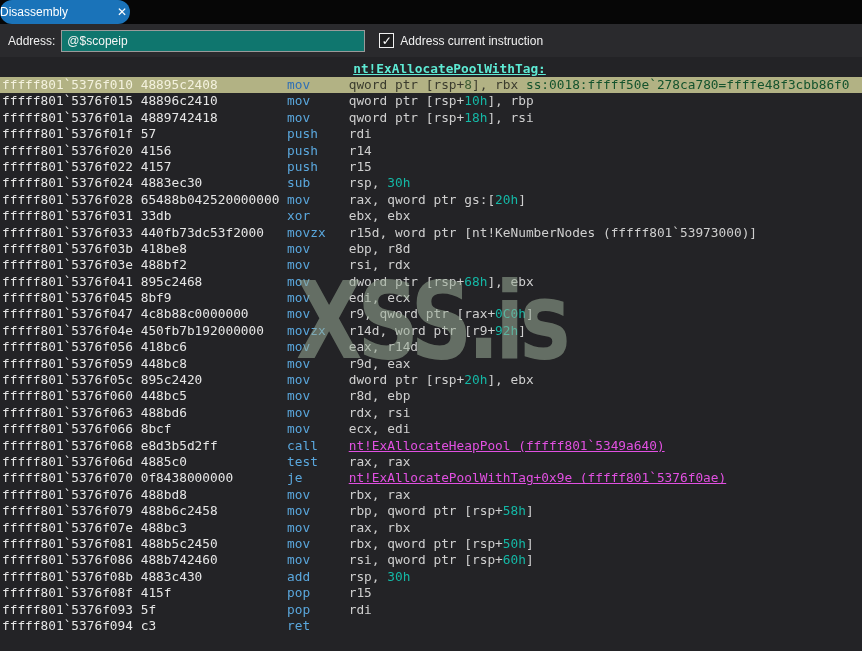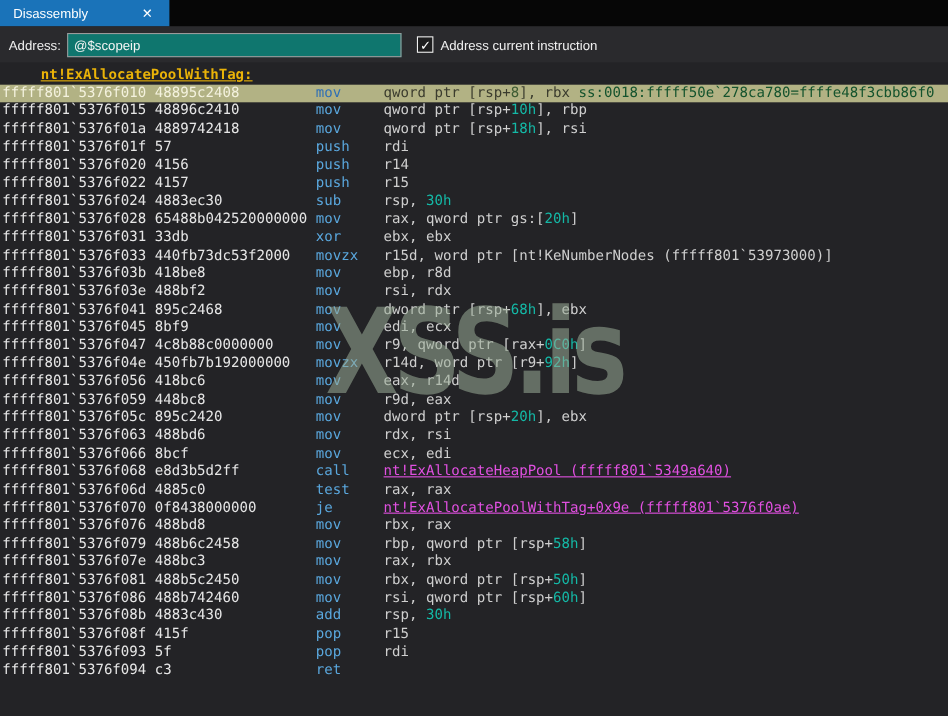--- a/index.html
+++ b/index.html
@@ -1,36 +1,36 @@
 <!DOCTYPE html>
 <html><head>
 <meta charset="utf-8">
 <style>
   html,body{margin:0;padding:0;background:#000;}
   body{width:862px;height:651px;overflow:hidden;font-family:"Liberation Sans",sans-serif;}
   .window{width:862px;height:651px;display:flex;flex-direction:column;background:#232326;}
 
   
   .tabbar{height:24px;background:#060606;display:flex;align-items:stretch;flex:0 0 auto;}
-  .tab{width:130px;background:#1a73b9;color:#fff;display:flex;align-items:center;padding:0 12px;font-size:12px;}
+  .tab{width:130px;background:#1a73b9;color:#fff;display:flex;align-items:center;padding:0 0;font-size:12px;border-radius:12px;}
   .tab-title{flex:1;}
   .tab-close{font-size:12px;color:#fff;cursor:pointer;padding:0 3px;}
 
   
   .toolbar{height:33px;background:#2a2a2d;display:flex;align-items:center;padding:0 6px;flex:0 0 auto;color:#f0f0f0;font-size:12px;}
   .addr-label{margin:0 6px 0 2px;}
   .addr-input{width:292px;height:18px;background:#0f766e;border:1px solid #9a9a9a;color:#f5f5f5;font-size:12px;padding:1px 5px;outline:none;font-family:"Liberation Sans",sans-serif;}
   .checkbox{width:13px;height:13px;border:1px solid #f0f0f0;background:#1e1e1f;margin-left:14px;display:flex;align-items:center;justify-content:center;cursor:pointer;}
   .check{color:#fff;font-size:12px;line-height:12px;}
   .follow-label{margin-left:6px;}
 
   
   .code{position:relative;flex:1;background:#232326;font-family:"DejaVu Sans Mono","Liberation Mono",monospace;
         font-size:12.8px;padding-top:3px;overflow:hidden;}
-  .fn-label{color:#eab308;font-weight:bold;text-decoration:underline;margin-left:37px;line-height:17px;white-space:pre;}
+  .fn-label{color:#5eead4;font-weight:bold;text-decoration:underline;margin-left:37px;line-height:17px;white-space:pre;text-align:center;}
   .row{white-space:pre;line-height:16.4px;height:16.4px;padding-left:2px;}
   .c-addr{color:#e6e6e6;}
   .c-mn{color:#5aa7dd;}
   .c-op{color:#cfcfcf;}
   .c-num{color:#14b8a6;}
   .c-sym{color:#e150e1;text-decoration:underline;}
   .c-mem{color:#cfcfcf;}
   .row.hl{background:#b2b284;}
   .row.hl .c-addr{color:#f4f2de;}
   .row.hl .c-mn{color:#2f6fb5;}
@@ -79,20 +79,21 @@
         <div class="row"><span class="c-addr">fffff801`5376f033 440fb73dc53f2000   </span><span class="c-mn">movzx   </span><span class="c-op">r15d, word ptr [nt!KeNumberNodes (fffff801`53973000)]</span></div>
         <div class="row"><span class="c-addr">fffff801`5376f03b 418be8             </span><span class="c-mn">mov     </span><span class="c-op">ebp, r8d</span></div>
         <div class="row"><span class="c-addr">fffff801`5376f03e 488bf2             </span><span class="c-mn">mov     </span><span class="c-op">rsi, rdx</span></div>
         <div class="row"><span class="c-addr">fffff801`5376f041 895c2468           </span><span class="c-mn">mov     </span><span class="c-op">dword ptr [rsp+</span><span class="c-num">68h</span><span class="c-op">], ebx</span></div>
         <div class="row"><span class="c-addr">fffff801`5376f045 8bf9               </span><span class="c-mn">mov     </span><span class="c-op">edi, ecx</span></div>
         <div class="row"><span class="c-addr">fffff801`5376f047 4c8b88c0000000     </span><span class="c-mn">mov     </span><span class="c-op">r9, qword ptr [rax+</span><span class="c-num">0C0h</span><span class="c-op">]</span></div>
         <div class="row"><span class="c-addr">fffff801`5376f04e 450fb7b192000000   </span><span class="c-mn">movzx   </span><span class="c-op">r14d, word ptr [r9+</span><span class="c-num">92h</span><span class="c-op">]</span></div>
         <div class="row"><span class="c-addr">fffff801`5376f056 418bc6             </span><span class="c-mn">mov     </span><span class="c-op">eax, r14d</span></div>
         <div class="row"><span class="c-addr">fffff801`5376f059 448bc8             </span><span class="c-mn">mov     </span><span class="c-op">r9d, eax</span></div>
         <div class="row"><span class="c-addr">fffff801`5376f05c 895c2420           </span><span class="c-mn">mov     </span><span class="c-op">dword ptr [rsp+</span><span class="c-num">20h</span><span class="c-op">], ebx</span></div>
+        <div class="row"><span class="c-addr">fffff801`5376f060 448bc5             </span><span class="c-mn">mov     </span><span class="c-op">r8d, ebp</span></div>
         <div class="row"><span class="c-addr">fffff801`5376f063 488bd6             </span><span class="c-mn">mov     </span><span class="c-op">rdx, rsi</span></div>
         <div class="row"><span class="c-addr">fffff801`5376f066 8bcf               </span><span class="c-mn">mov     </span><span class="c-op">ecx, edi</span></div>
         <div class="row"><span class="c-addr">fffff801`5376f068 e8d3b5d2ff         </span><span class="c-mn">call    </span><span class="c-sym">nt!ExAllocateHeapPool (fffff801`5349a640)</span></div>
         <div class="row"><span class="c-addr">fffff801`5376f06d 4885c0             </span><span class="c-mn">test    </span><span class="c-op">rax, rax</span></div>
         <div class="row"><span class="c-addr">fffff801`5376f070 0f8438000000       </span><span class="c-mn">je      </span><span class="c-sym">nt!ExAllocatePoolWithTag+0x9e (fffff801`5376f0ae)</span></div>
         <div class="row"><span class="c-addr">fffff801`5376f076 488bd8             </span><span class="c-mn">mov     </span><span class="c-op">rbx, rax</span></div>
         <div class="row"><span class="c-addr">fffff801`5376f079 488b6c2458         </span><span class="c-mn">mov     </span><span class="c-op">rbp, qword ptr [rsp+</span><span class="c-num">58h</span><span class="c-op">]</span></div>
         <div class="row"><span class="c-addr">fffff801`5376f07e 488bc3             </span><span class="c-mn">mov     </span><span class="c-op">rax, rbx</span></div>
         <div class="row"><span class="c-addr">fffff801`5376f081 488b5c2450         </span><span class="c-mn">mov     </span><span class="c-op">rbx, qword ptr [rsp+</span><span class="c-num">50h</span><span class="c-op">]</span></div>
         <div class="row"><span class="c-addr">fffff801`5376f086 488b742460         </span><span class="c-mn">mov     </span><span class="c-op">rsi, qword ptr [rsp+</span><span class="c-num">60h</span><span class="c-op">]</span></div>

